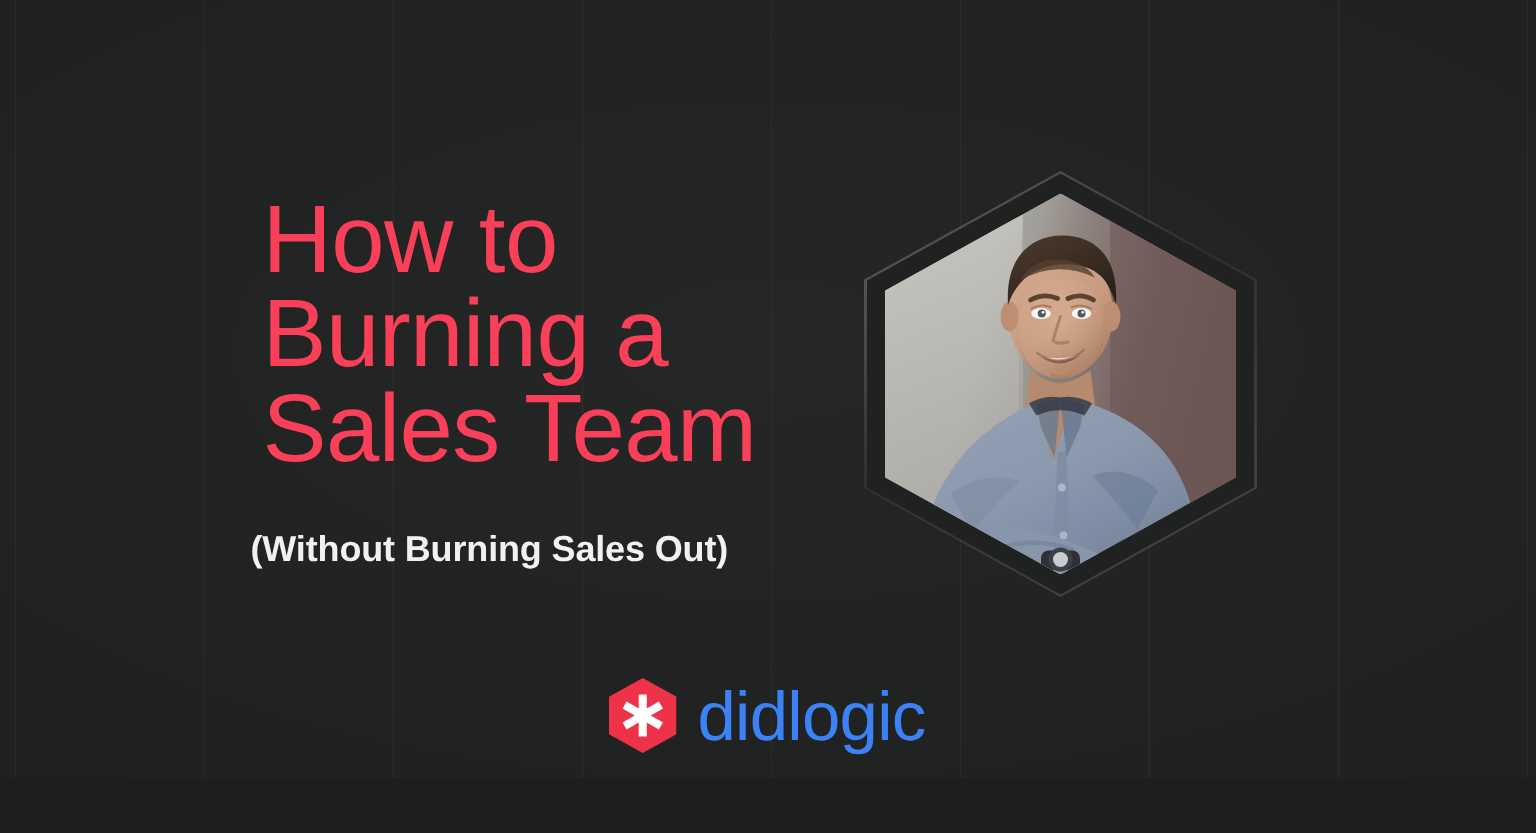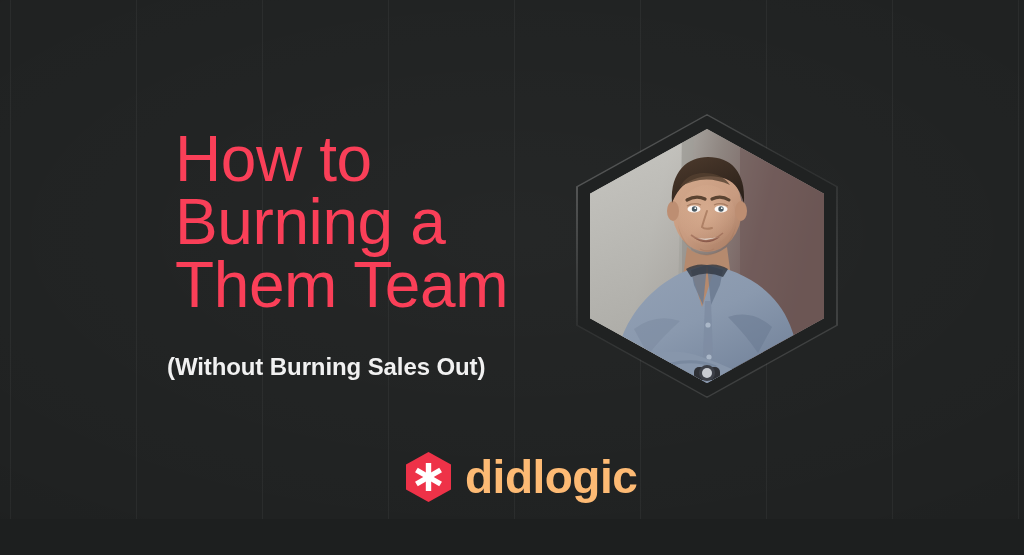--- a/index.html
+++ b/index.html
@@ -102,37 +102,37 @@
     gap:14px;
   }
   #logo-mark {
     width:45px; height:50px;
     position:relative;
     display:block;
   }
   #logo-text {
     font-size:46px;
     line-height:46px;
-    font-weight:700;
-    color:#fdba74;
+    font-weight:400;
+    color:#3b82f6;
     letter-spacing:-0.5px;
   }
 </style>
 </head>
 <body>
 
 <div id="card">
 
   <div id="grid"></div>
   <div id="vignette"></div>
 
   <div id="headline">
     <div class="title-line">How to</div>
     <div class="title-line">Burning a</div>
-    <div class="title-line">Them Team</div>
+    <div class="title-line">Sales Team</div>
   </div>
 
   <div id="subtitle">(Without Burning Sales Out)</div>
 
   <div id="portrait-wrap">
     <div id="portrait-ring"></div>
     <div id="portrait-ring-inner"></div>
     <div id="portrait">
       <svg viewBox="0 0 234 254" preserveAspectRatio="xMidYMid slice">
         <defs>

